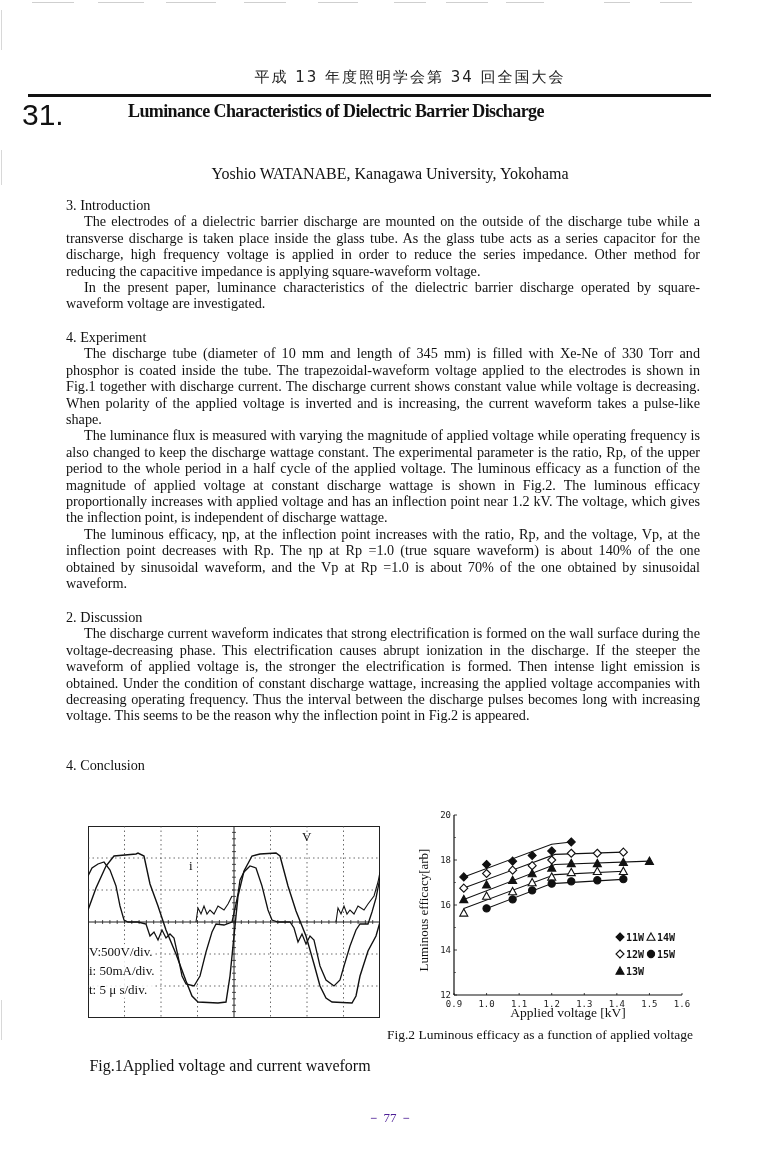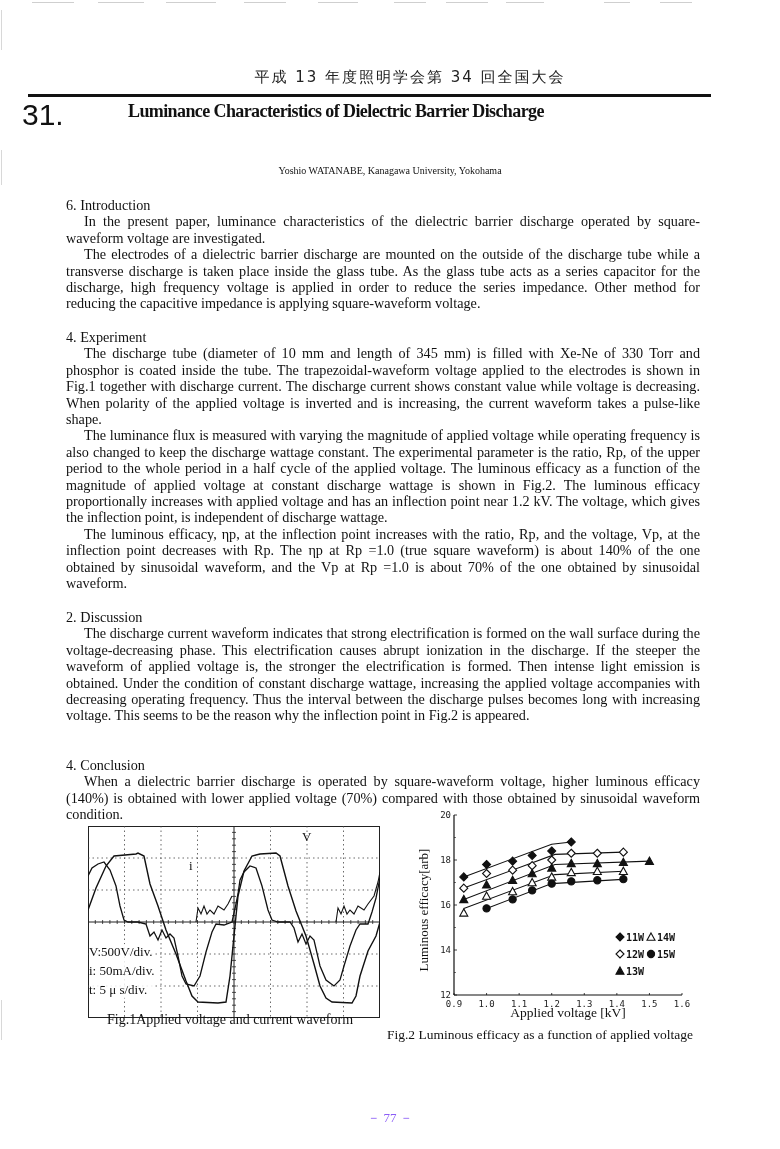--- a/index.html
+++ b/index.html
@@ -8,29 +8,29 @@
   .abs { position: absolute; }
   .crop-mark { position: absolute; top: 2px; height: 1px; background: #cfcfcf; }
   .left-mark { position: absolute; left: 1px; width: 1px; background: #d8d8d8; }
   .conf-header { left: 0; width: 780px; top: 68px; text-align: center;
                  font-family: "DejaVu Sans", sans-serif; font-size: 15px; letter-spacing: 2px; color: #222; margin-left: 20px; }
   .rule { left: 28px; width: 683px; top: 94px; height: 3px; background: #111; }
   .title-num { left: 22px; top: 98px; font-size: 30px; font-family: Liberation Sans, sans-serif; }
   .title { left: 86px; width: 620px; top: 98px; font-weight: bold; font-size: 18px;
            line-height: 27px; font-family: "Liberation Serif", serif; letter-spacing: -0.6px; margin-left: 42px; }
   .title .l2 { display: block; text-align: left; padding-left: 104px; }
-  .author { left: 0; width: 780px; top: 165px; text-align: center; font-size: 10px; }
+  .author { left: 0; width: 780px; top: 165px; text-align: center; font-size: 16px; }
   .section { left: 66px; width: 634px; font-size: 14.2px; line-height: 16.4px; text-align: justify; }
   .section h2 { font-size: 14.2px; font-weight: normal; margin: 0; }
   .section p { margin: 0; text-indent: 18px; }
   .fig1 { left: 88px; top: 826px; width: 292px; height: 192px; }
-  .fig1-caption { left: 70px; width: 320px; top: 1012px; text-align: center; font-size: 14px; }
+  .fig1-caption { left: 70px; width: 320px; top: 1057px; text-align: center; font-size: 16px; }
   .fig2 { left: 400px; top: 805px; width: 310px; height: 215px; }
   .fig2-caption { left: 370px; width: 340px; top: 1027px; text-align: center; font-size: 13.5px; line-height: 16px; }
-  .page-num { left: 0; width: 780px; top: 1109px; text-align: center; font-size: 13px; color: #8b5cf6; }
+  .page-num { left: 0; width: 780px; top: 1109px; text-align: center; font-size: 13px; color: #4c1d95; }
   svg text { font-family: "Liberation Serif", serif; }
   .scope-label { font-size: 13px; fill: #111; }
   .tick-label { font-size: 9px; fill: #222; font-family: "DejaVu Sans Mono", monospace; }
   .legend-label { font-size: 10px; font-weight: bold; fill: #111; font-family: "DejaVu Sans Mono", monospace; }
 </style>
 </head>
 <body>
 
 <div class="crop-mark" style="left:32px;width:42px"></div>
 <div class="crop-mark" style="left:98px;width:46px"></div>
@@ -48,40 +48,39 @@
 
 <div class="abs conf-header">平成 13 年度照明学会第 34 回全国大会</div>
 <div class="abs rule"></div>
 <div class="abs title-num">31.</div>
 <div class="abs title">
   <span>Luminance Characteristics of Dielectric Barrier Discharge</span>
 </div>
 <div class="abs author">Yoshio WATANABE, Kanagawa University, Yokohama</div>
 
 <div class="abs section" style="top:197px">
-  <h2>6. Introduction</h2>
+  <h2>3. Introduction</h2>
+  <p>The electrodes of a dielectric barrier discharge are mounted on the outside of the discharge tube while a transverse discharge is taken place inside the glass tube. As the glass tube acts as a series capacitor for the discharge, high frequency voltage is applied in order to reduce the series impedance. Other method for reducing the capacitive impedance is applying square-waveform voltage.</p>
   <p>In the present paper, luminance characteristics of the dielectric barrier discharge operated by square-waveform voltage are investigated.</p>
-  <p>The electrodes of a dielectric barrier discharge are mounted on the outside of the discharge tube while a transverse discharge is taken place inside the glass tube. As the glass tube acts as a series capacitor for the discharge, high frequency voltage is applied in order to reduce the series impedance. Other method for reducing the capacitive impedance is applying square-waveform voltage.</p>
 </div>
 
 <div class="abs section" style="top:329px">
   <h2>4. Experiment</h2>
   <p>The discharge tube (diameter of 10 mm and length of 345 mm) is filled with Xe-Ne of 330 Torr and phosphor is coated inside the tube. The trapezoidal-waveform voltage applied to the electrodes is shown in Fig.1 together with discharge current. The discharge current shows constant value while voltage is decreasing. When polarity of the applied voltage is inverted and is increasing, the current waveform takes a pulse-like shape.</p>
   <p>The luminance flux is measured with varying the magnitude of applied voltage while operating frequency is also changed to keep the discharge wattage constant. The experimental parameter is the ratio, Rp, of the upper period to the whole period in a half cycle of the applied voltage. The luminous efficacy as a function of the magnitude of applied voltage at constant discharge wattage is shown in Fig.2. The luminous efficacy proportionally increases with applied voltage and has an inflection point near 1.2 kV. The voltage, which gives the inflection point, is independent of discharge wattage.</p>
   <p>The luminous efficacy, ηp, at the inflection point increases with the ratio, Rp, and the voltage, Vp, at the inflection point decreases with Rp. The ηp at Rp =1.0 (true square waveform) is about 140% of the one obtained by sinusoidal waveform, and the Vp at Rp =1.0 is about 70% of the one obtained by sinusoidal waveform.</p>
 </div>
 
 <div class="abs section" style="top:609px">
   <h2>2. Discussion</h2>
   <p>The discharge current waveform indicates that strong electrification is formed on the wall surface during the voltage-decreasing phase. This electrification causes abrupt ionization in the discharge. If the steeper the waveform of applied voltage is, the stronger the electrification is formed. Then intense light emission is obtained. Under the condition of constant discharge wattage, increasing the applied voltage accompanies with decreasing operating frequency. Thus the interval between the discharge pulses becomes long with increasing voltage. This seems to be the reason why the inflection point in Fig.2 is appeared.</p>
 </div>
 
 <div class="abs section" style="top:757px">
   <h2>4. Conclusion</h2>
-  <p>When a dielectric barrier discharge is operated by square-waveform voltage, higher luminous efficacy (140%) is obtained with lower applied voltage (70%) compared with those obtained by sinusoidal waveform condition.</p>
 </div>
 
 <svg class="abs fig1" viewBox="0 0 292 192">
   <rect x="0.5" y="0.5" width="291" height="191" fill="#fff" stroke="#222" stroke-width="1"></rect>
   <g stroke="#444" stroke-width="0.8" stroke-dasharray="1.5,3">
     <line x1="36.5" y1="0" x2="36.5" y2="192"></line>
       <line x1="73" y1="0" x2="73" y2="192"></line>
     <line x1="109.5" y1="0" x2="109.5" y2="192"></line>
       <line x1="182.5" y1="0" x2="182.5" y2="192"></line>
     <line x1="219" y1="0" x2="219" y2="192"></line>

